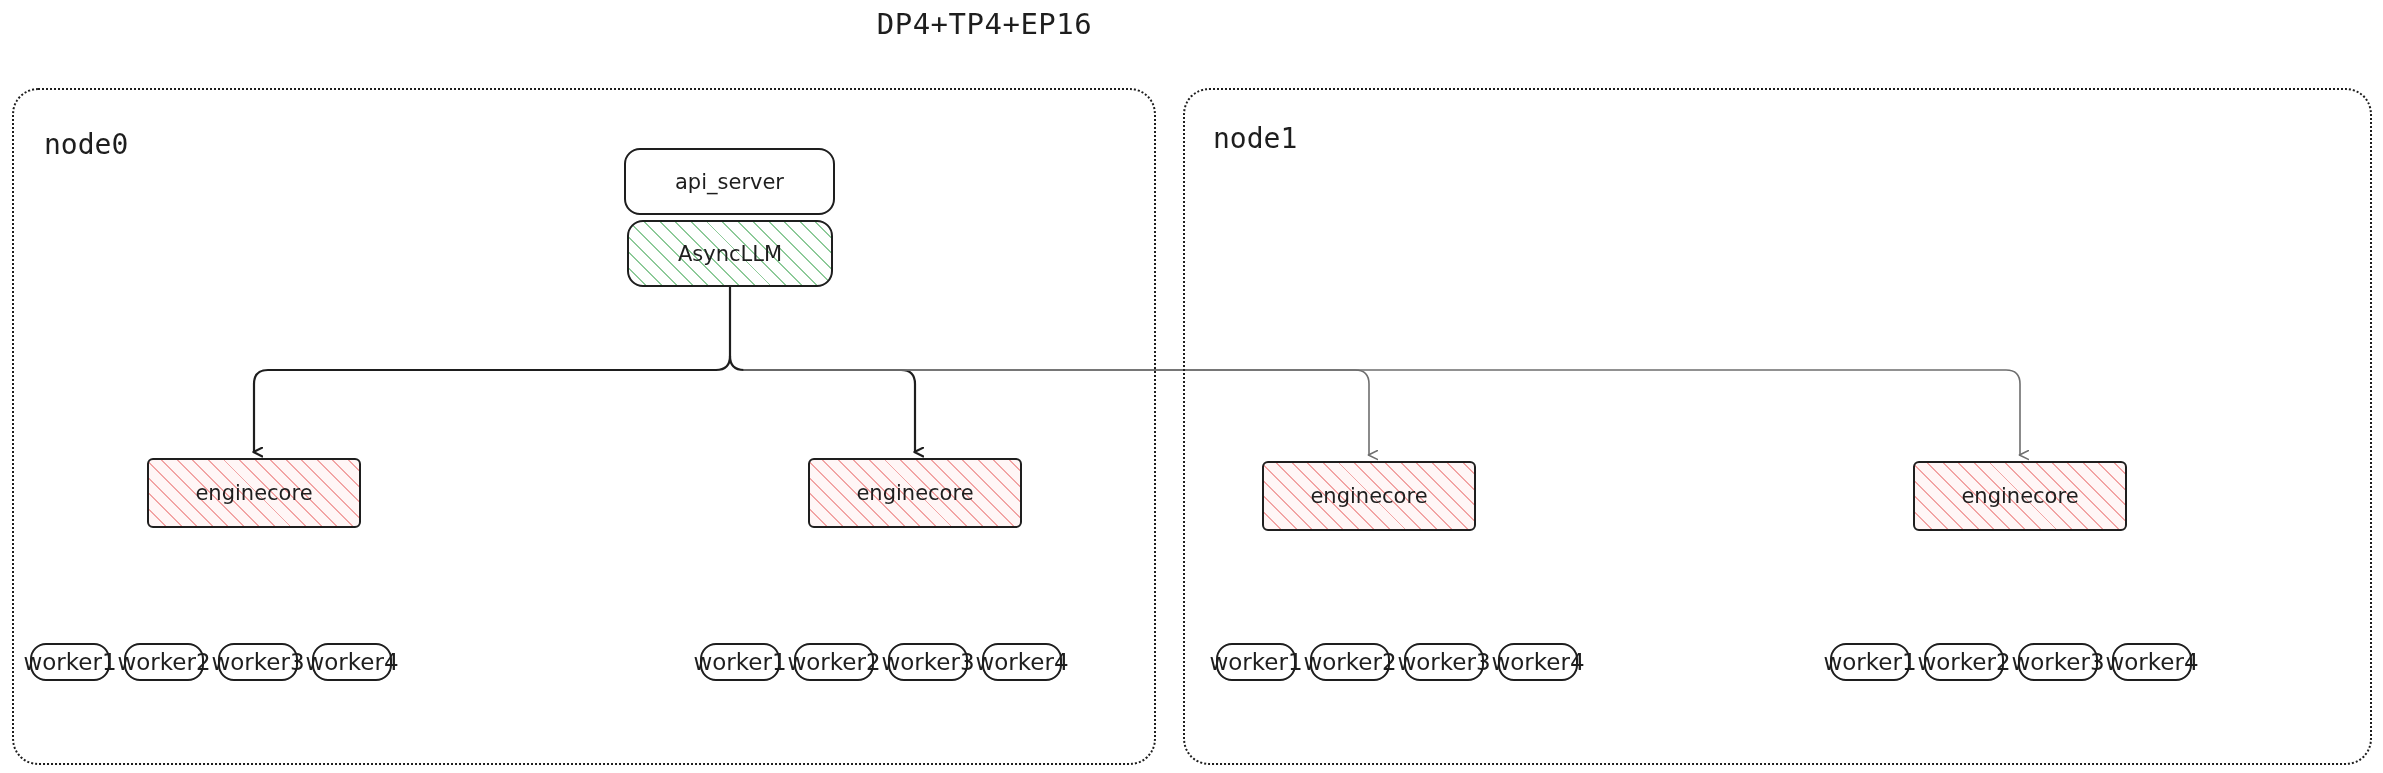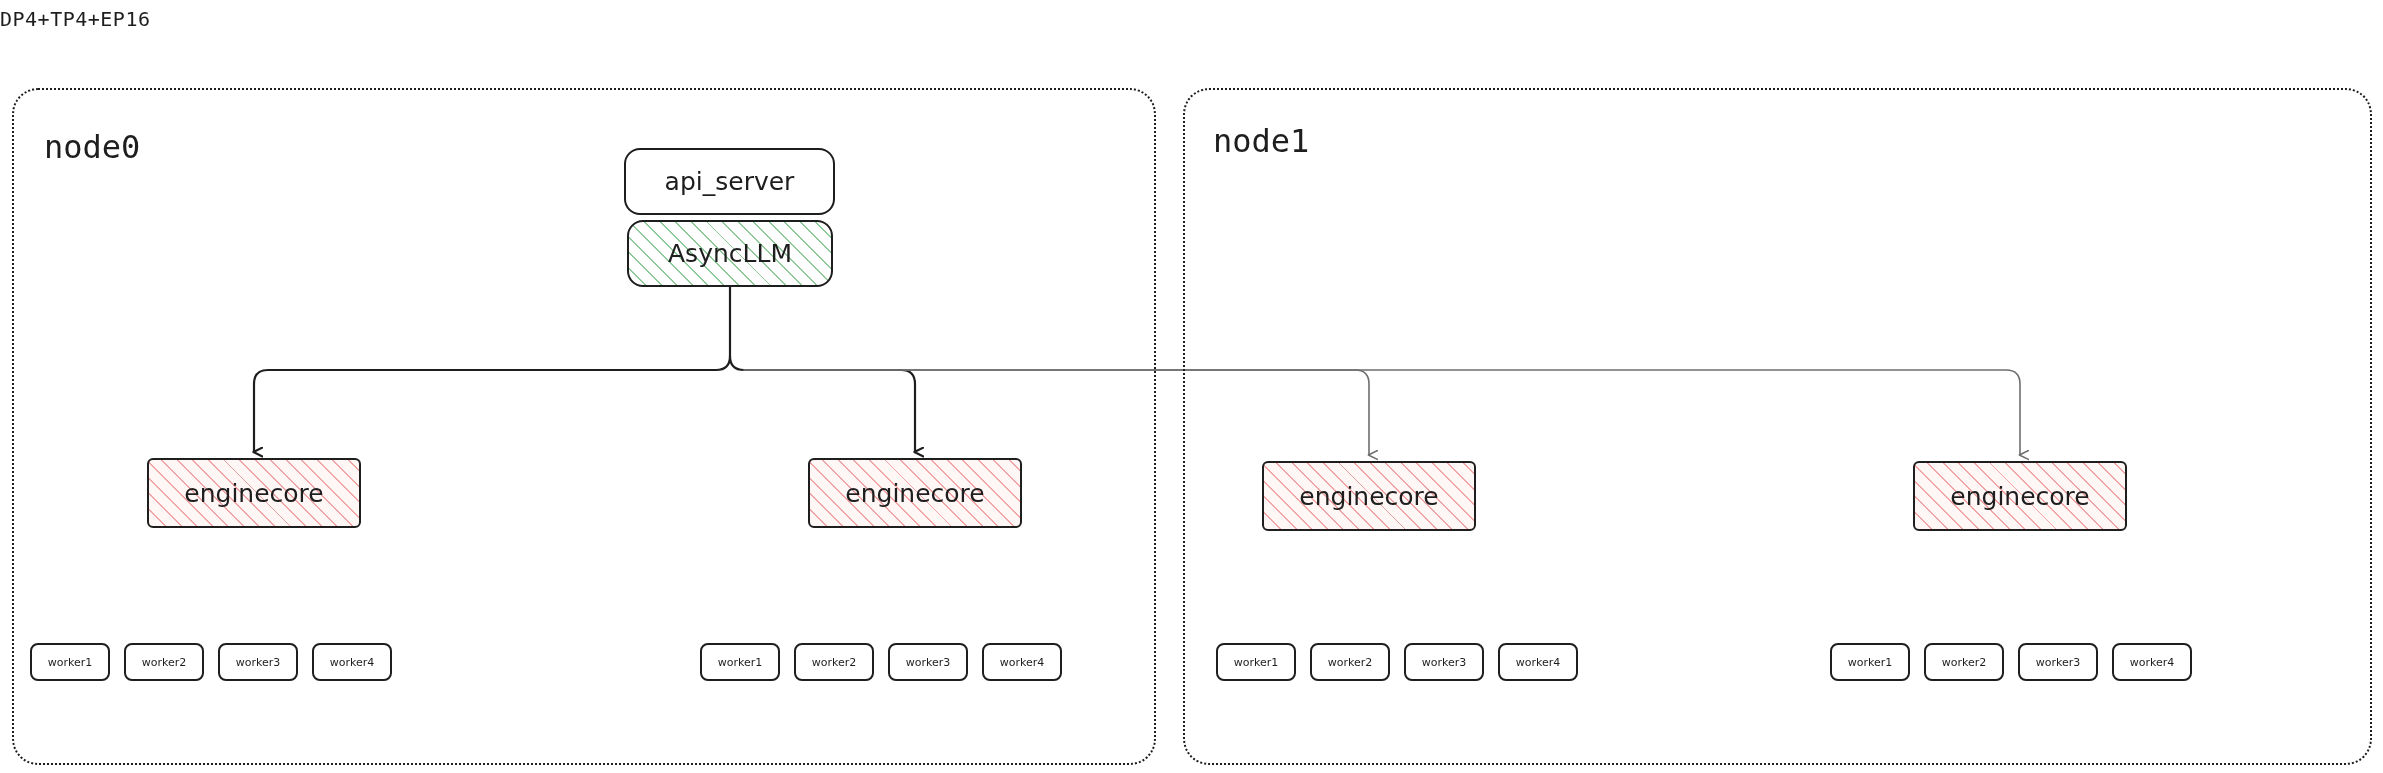--- a/index.html
+++ b/index.html
@@ -22,40 +22,41 @@
     left: 0;
     top: 0;
     width: 2383px;
     height: 773px;
   }
   .title-text {
     position: absolute;
     left: 0;
     top: 7px;
     width: 1969px;
+    text-align: center;
     font-family: "DejaVu Sans Mono", monospace;
-    font-size: 20px;
+    font-size: 29px;
     color: #1e1e1e;
     letter-spacing: 0.5px;
     white-space: nowrap;
   }
   .node-label {
     position: absolute;
     font-family: "DejaVu Sans Mono", monospace;
-    font-size: 32px;
+    font-size: 28px;
     color: #1e1e1e;
     white-space: nowrap;
   }
   .gbox {
     position: absolute;
     box-sizing: border-box;
     display: flex;
     align-items: center;
     justify-content: center;
-    font-size: 25px;
+    font-size: 21px;
     color: #1e1e1e;
     white-space: nowrap;
     border: 2.2px solid #1e1e1e;
     background: #ffffff;
   }
   .gbox.api {
     border-radius: 16px;
   }
   .gbox.async {
     border-radius: 16px;
@@ -71,23 +72,23 @@
     border-radius: 6px;
     background-color: #fff6f6;
     background-image: repeating-linear-gradient(
         45deg,
         rgba(224,49,49,0.42) 0px,
         rgba(224,49,49,0.42) 1.4px,
         rgba(255,255,255,0) 1.4px,
         rgba(255,255,255,0) 11px);
   }
   .gbox.worker {
-    border-radius: 8px;
+    border-radius: 16px;
     border-width: 2px;
-    font-size: 11px;
+    font-size: 23px;
     background: #ffffff;
   }
 </style>
 </head>
 <body>
 
 <div id="canvas">
 
   <div class="title-text">DP4+TP4+EP16</div>
 

